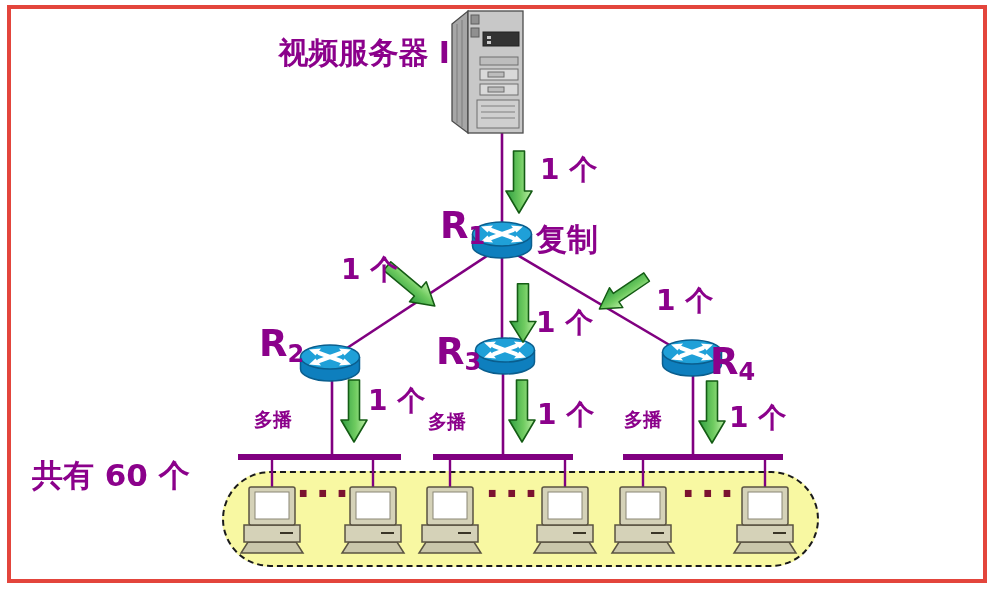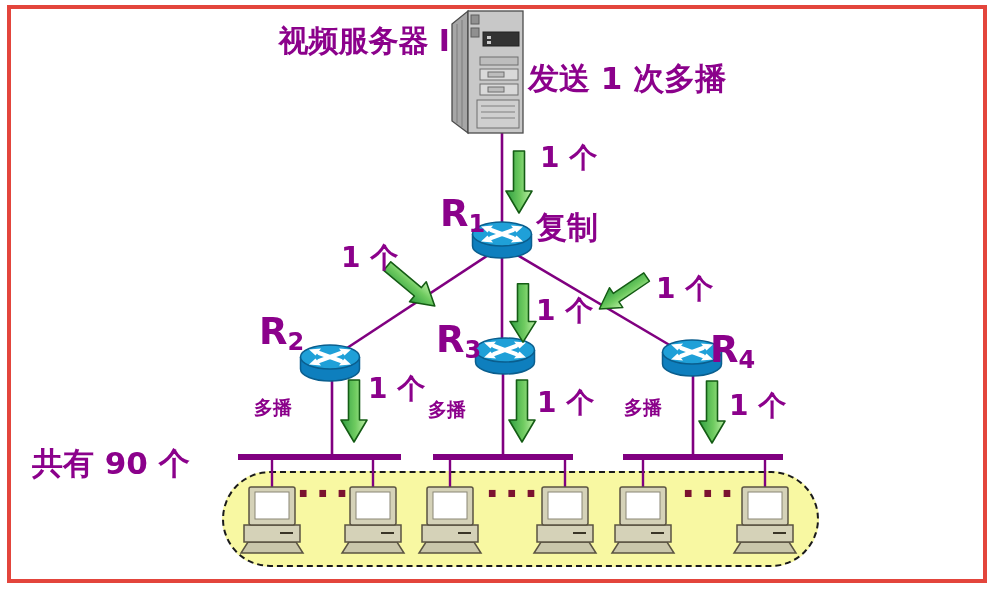--- a/index.html
+++ b/index.html
@@ -10,21 +10,21 @@
   .frame{
     position:absolute;left:7px;top:5px;width:980px;height:578px;box-sizing:border-box;
     border:4px solid #E3453C;
   }
   .lan-box{
     position:absolute;left:222px;top:471px;width:597px;height:96px;box-sizing:border-box;
     border:2px dashed #1a1a1a;border-radius:48px;background:#F8F8A2;
   }
   svg.layer{position:absolute;left:0;top:0;}
   .lbl{
-    position:absolute;color:#8B018B;font-weight:600;white-space:nowrap;line-height:1.15;
+    position:absolute;color:#8B018B;font-weight:600;white-space:nowrap;line-height:1.15;margin-top:12px;
   }
   .server-label{left:258px;top:24px;width:192px;font-size:30px;text-align:right;}
   .send-label{left:528px;top:61px;font-size:31px;}
   .replicate-label{left:536px;top:210px;font-size:31px;}
   .rlbl{font-size:37px;font-weight:bold;text-align:center;}
   .rlbl .sub{font-size:24px;position:relative;top:6px;}
   .r1{left:440px;top:193px;}
   .r2{left:259px;top:311px;}
   .r3{left:436px;top:319px;}
   .r4{left:710px;top:329px;}
@@ -153,41 +153,40 @@
 
     <use href="#pc" transform="translate(272,487)"></use>
     <use href="#pc" transform="translate(373,487)"></use>
     <use href="#pc" transform="translate(450,487)"></use>
     <use href="#pc" transform="translate(565,487)"></use>
     <use href="#pc" transform="translate(643,487)"></use>
     <use href="#pc" transform="translate(765,487)"></use>
   </svg>
 
   <div class="lbl server-label">视频服务器 I</div>
-  <div class="lbl send-label">发送 1 次多播</div>
   <div class="lbl replicate-label">复制</div>
 
   <div class="lbl rlbl r1"><span>R</span><span class="sub">1</span></div>
   <div class="lbl rlbl r2"><span>R</span><span class="sub">2</span></div>
   <div class="lbl rlbl r3"><span>R</span><span class="sub">3</span></div>
   <div class="lbl rlbl r4"><span>R</span><span class="sub">4</span></div>
 
   <div class="lbl cnt cnt-top">1 个</div>
   <div class="lbl cnt cnt-left">1 个</div>
   <div class="lbl cnt cnt-mid">1 个</div>
   <div class="lbl cnt cnt-right">1 个</div>
   <div class="lbl cnt cnt-bl">1 个</div>
   <div class="lbl cnt cnt-bm">1 个</div>
   <div class="lbl cnt cnt-br">1 个</div>
 
   <div class="lbl mc mc-left">多播</div>
   <div class="lbl mc mc-mid">多播</div>
   <div class="lbl mc mc-right">多播</div>
 
   <div class="lbl members-label">
-    <div>共有 90 个</div>
+    <div>共有 60 个</div>
   </div>
 
   <div class="dots dots-1">...</div>
   <div class="dots dots-2">...</div>
   <div class="dots dots-3">...</div>
 
 </div>
 
 </body></html>

